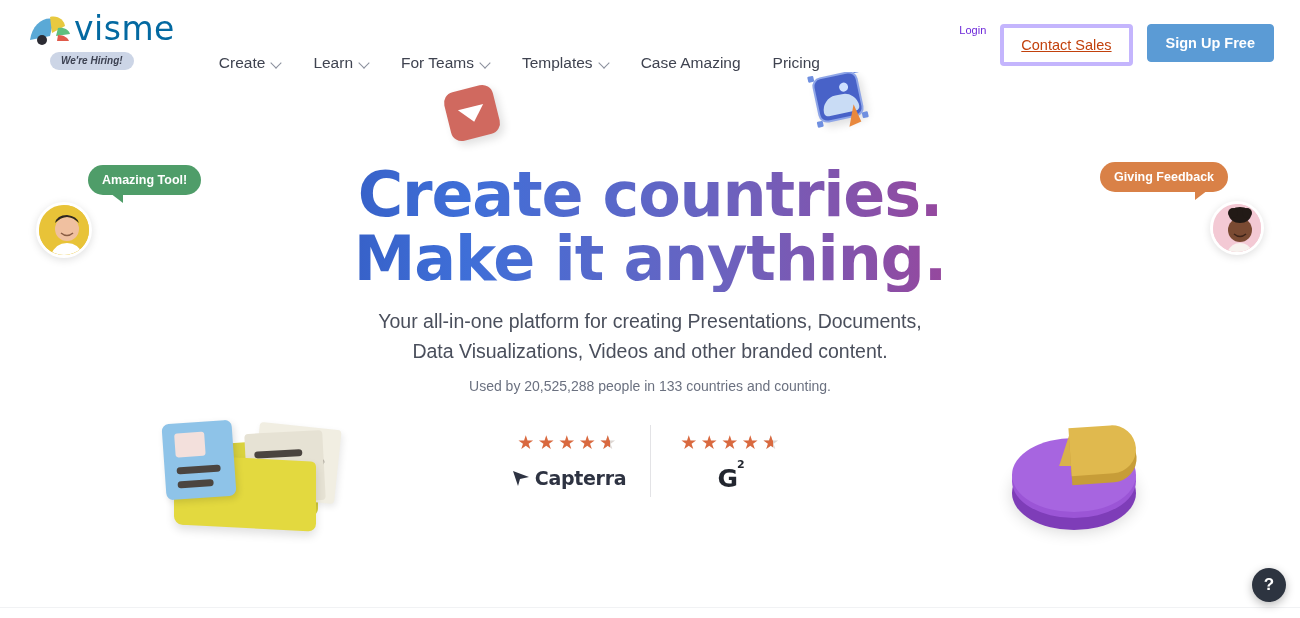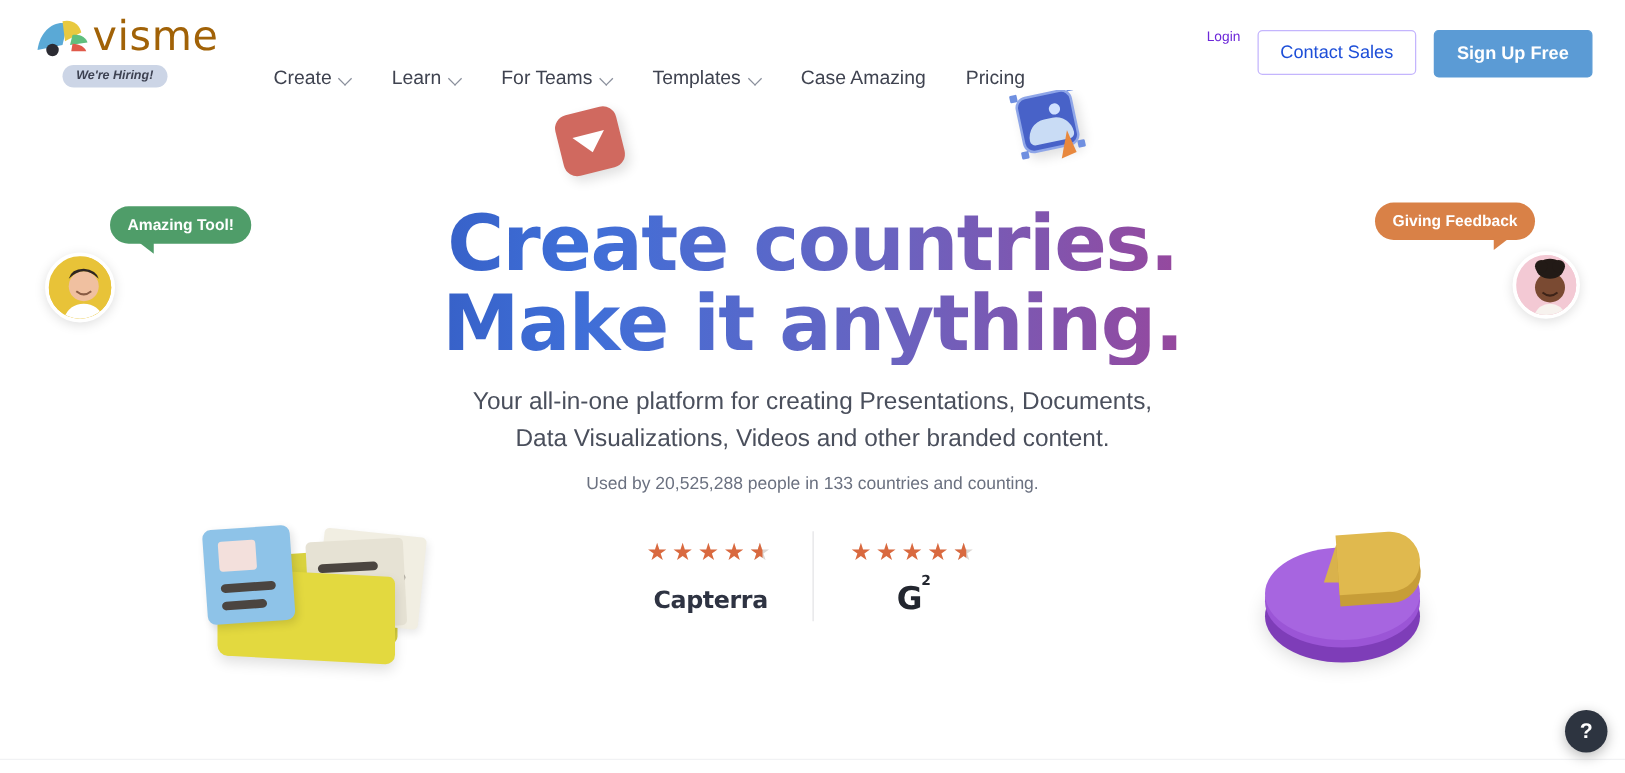--- a/index.html
+++ b/index.html
@@ -12,21 +12,21 @@
   }
   .page { position: relative; width: 1300px; height: 618px; background: #fff; }
 
   
   .header {
     position: absolute; top: 0; left: 0; width: 1300px; height: 72px;
     display: flex; align-items: flex-start; background: #fff; z-index: 40;
   }
   .brand { position: relative; margin-left: 28px; margin-top: 12px; display: flex; align-items: center; }
   .logo-mark { width: 44px; height: 34px; position: relative; }
-  .wordmark { font-size: 33px; letter-spacing: .5px; color: #a16207; font-weight: 400;
+  .wordmark { font-size: 33px; letter-spacing: .5px; color: #0369a1; font-weight: 400;
               font-family: "DejaVu Sans", sans-serif; line-height: 34px; margin-left: 2px; }
   .hiring-badge {
     position: absolute; left: 22px; top: 40px;
     background: #ccd5e6; color: #3d4252; font-style: italic; font-weight: bold;
     font-size: 10px; padding: 3px 11px 4px; border-radius: 11px; white-space: nowrap;
   }
 
   .nav { display: flex; align-items: flex-end; margin-left: 28px; height: 72px; }
   .nav-item {
     display: flex; align-items: center; gap: 7px;
@@ -39,22 +39,23 @@
     transform: rotate(45deg);
   }
 
   .header-right { margin-left: auto; display: flex; align-items: center; gap: 14px; margin-right: 26px; height: 72px; padding-top: 0; }
   .login-link { font-size: 11px; color: #6d28d9; cursor: pointer; }
   .btn {
     font-size: 14.5px; border-radius: 4px; cursor: pointer; white-space: nowrap;
     font-family: "Liberation Sans", sans-serif;
   }
   .btn-outline {
-    border: 1px solid #c4b5fd; background: #fff; color: #1d4ed8;
+    border: 4px solid #c4b5fd; background: #fff; color: #c2410c;
     padding: 9px 17px;
+    text-decoration: underline;
   }
   .btn-primary {
     border: 1px solid #5b9bd5; background: #5b9bd5; color: #fff;
     padding: 10px 18px; font-weight: bold;
   }
 
   
   .hero { position: absolute; top: 0; left: 0; width: 1300px; height: 618px; }
 
   .headline {
@@ -83,21 +84,21 @@
     position: absolute; top: 425px; left: 0; width: 1300px;
     display: flex; justify-content: center; align-items: center;
   }
   .rating-block { width: 150px; text-align: center; }
   .stars { font-size: 19px; color: #d9693f; letter-spacing: 3.5px; height: 24px; line-height: 24px; }
   .half { position: relative; display: inline-block; color: #ddd6d2; }
   .half::before {
     content: "\2605"; position: absolute; left: 0; top: 0; width: 50%;
     overflow: hidden; color: #d9693f;
   }
-  .rating-logo { margin-top: 10px; height: 26px; display: flex; align-items: center; justify-content: center; gap: 4px; flex-direction: column; }
+  .rating-logo { margin-top: 10px; height: 26px; display: flex; align-items: center; justify-content: center; gap: 4px; }
   .capterra-text { font-size: 19px; font-weight: bold; color: #2e3342; letter-spacing: -.3px;
                    font-family: "DejaVu Sans", sans-serif; }
   .g2-logo { font-size: 25px; font-weight: bold; color: #22262f; position: relative;
              font-family: "DejaVu Sans", sans-serif; }
   .g2-logo sup { font-size: 11px; position: relative; top: -9px; left: -1px; }
   .rating-sep { width: 1px; height: 72px; background: #e3e3e6; margin: 0 6px; }
 
   
   .bubble-group { position: absolute; }
   .bubble {

